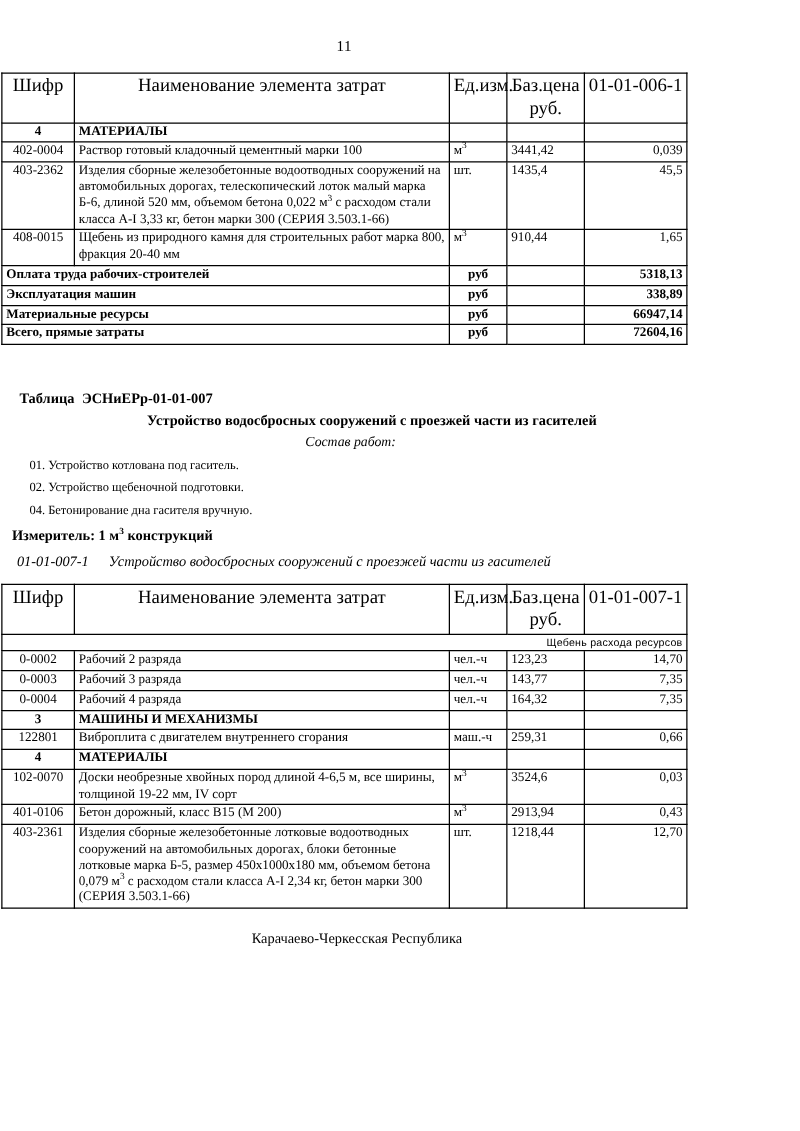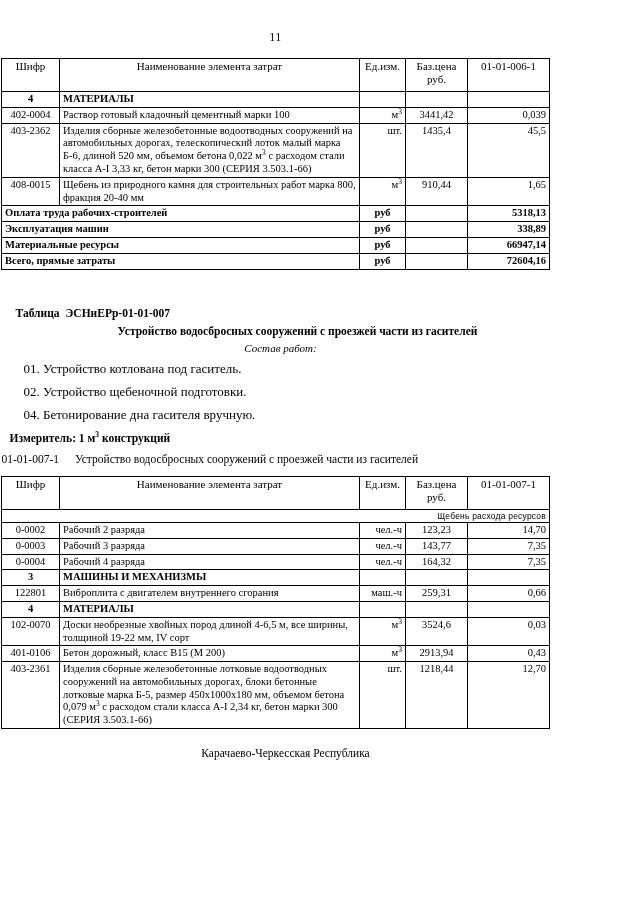--- a/index.html
+++ b/index.html
@@ -49,30 +49,30 @@
   }
   
   col.c-code   { width: 58px; }
   col.c-name   { width: 300px; }
   col.c-unit   { width: 46px; }
   col.c-price  { width: 62px; }
   col.c-val    { width: 82px; }
 
   th.hd {
     vertical-align: middle;
-    font-size: 11px;
+    font-size: 15px;
     height: 30px;
     padding: 2px 2px;
   }
   .hd-two { line-height: 1.12; }
 
   td.code   { text-align: center; }
   td.name   { text-align: left; }
-  td.unit   { text-align: right; }
-  td.price  { text-align: center; padding-right: 6px; }
+  td.unit   { text-align: left; }
+  td.price  { text-align: left; padding-right: 6px; }
   td.val    { text-align: right; padding-right: 6px; }
 
   tr.group td.code { font-weight: bold; text-align: center; }
   tr.group td.name { font-weight: bold; }
 
   td.band {
     text-align: right;
     font-family: "Liberation Sans", "DejaVu Sans", sans-serif;
     font-size: 8.5px;
     padding-right: 6px;
@@ -111,31 +111,32 @@
     font-style: italic;
     font-size: 11px;
     margin: 0 0 7px 10px;
   }
   ol.works {
     list-style: none;
     margin: 0;
     padding: 0 0 0 22px;
   }
   ol.works li {
-    font-size: 13px;
+    font-size: 10px;
     margin-bottom: 7px;
   }
   .measure {
     font-weight: bold;
     font-size: 11.5px;
     margin: 9px 0 9px 8px;
   }
   .subline {
     font-size: 11.5px;
-    margin: 0 0 11px 0;
+    margin: 0 0 11px 12px;
+    font-style: italic;
   }
   .subline .sub-code { margin-right: 16px; }
 
   .footer-note {
     text-align: center;
     font-size: 11.5px;
     margin-top: 18px;
     padding-left: 20px;
   }
 </style>

